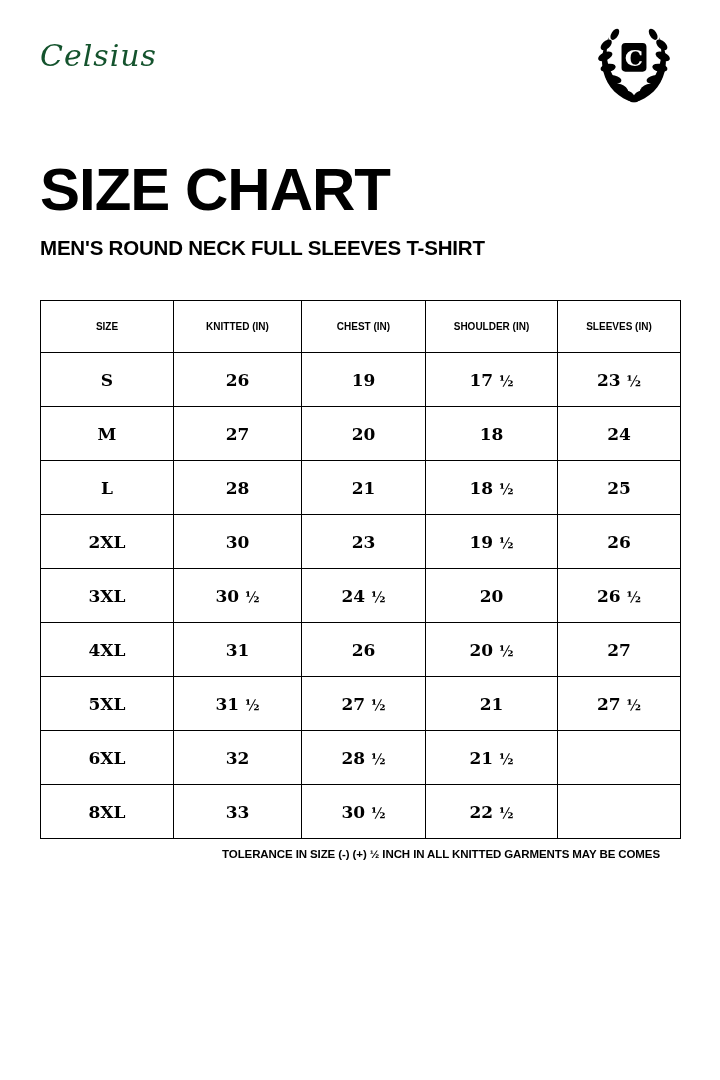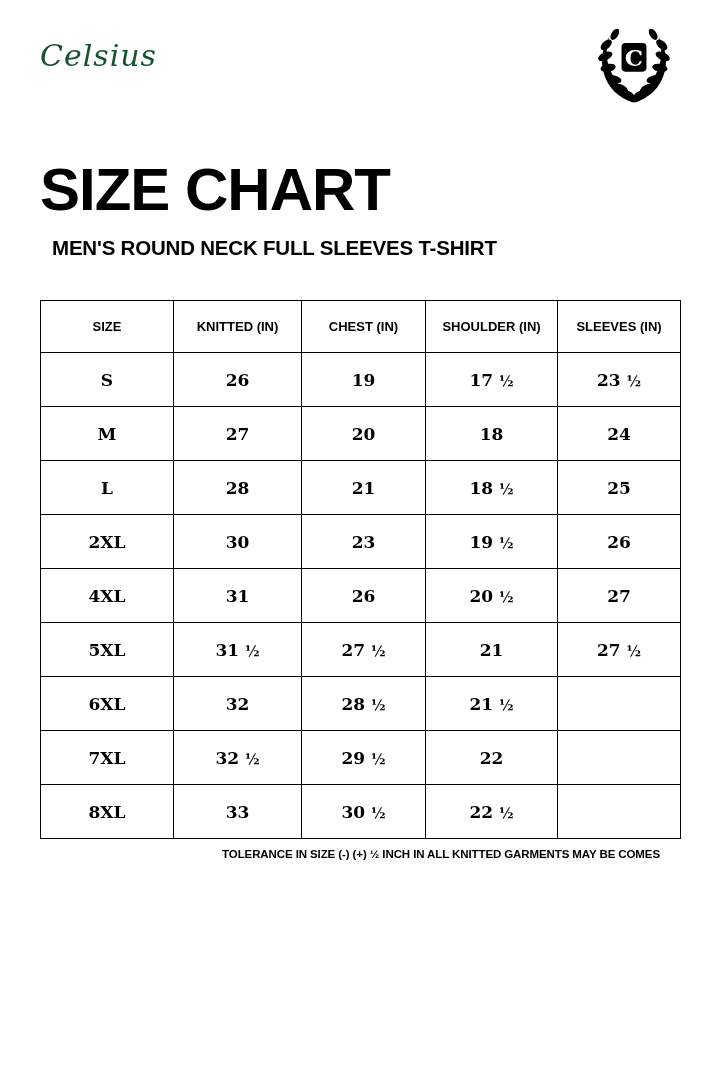--- a/index.html
+++ b/index.html
@@ -49,21 +49,21 @@
     font-size: 60px;
     line-height: 1.0;
     letter-spacing: -1px;
     margin: 0;
   }
   .chart-subtitle {
     font-family: "Liberation Sans", sans-serif;
     font-weight: bold;
     font-size: 20.5px;
     letter-spacing: -0.2px;
-    margin: 16px 0 0 12px;
+    margin: 16px 0 0 0;
   }
 
   
   .table-wrap {
     padding: 40px 40px 0 40px;
   }
   table.size-table {
     border-collapse: collapse;
     width: 640px;
     table-layout: fixed;
@@ -71,21 +71,21 @@
   table.size-table th,
   table.size-table td {
     border: 1px solid #000;
     text-align: center;
     vertical-align: middle;
   }
   table.size-table thead th {
     height: 49px;
     font-family: "Liberation Sans", sans-serif;
     font-weight: bold;
-    font-size: 13px;
+    font-size: 10px;
     letter-spacing: 0px;
   }
   table.size-table tbody td {
     height: 51px;
     font-family: "DejaVu Serif", serif;
     font-weight: bold;
     font-size: 17px;
   }
   table.size-table tbody td.sizecell {
     font-size: 17px;
@@ -189,20 +189,27 @@
           <td>25</td>
         </tr>
         <tr>
           <td class="sizecell">2XL</td>
           <td>30</td>
           <td>23</td>
           <td>19 <span class="frac">½</span></td>
           <td>26</td>
         </tr>
         <tr>
+          <td class="sizecell">3XL</td>
+          <td>30 <span class="frac">½</span></td>
+          <td>24 <span class="frac">½</span></td>
+          <td>20</td>
+          <td>26 <span class="frac">½</span></td>
+        </tr>
+        <tr>
           <td class="sizecell">4XL</td>
           <td>31</td>
           <td>26</td>
           <td>20 <span class="frac">½</span></td>
           <td>27</td>
         </tr>
         <tr>
           <td class="sizecell">5XL</td>
           <td>31 <span class="frac">½</span></td>
           <td>27 <span class="frac">½</span></td>
@@ -210,27 +217,20 @@
           <td>27 <span class="frac">½</span></td>
         </tr>
         <tr>
           <td class="sizecell">6XL</td>
           <td>32</td>
           <td>28 <span class="frac">½</span></td>
           <td>21 <span class="frac">½</span></td>
           <td></td>
         </tr>
         <tr>
-          <td class="sizecell">7XL</td>
-          <td>32 <span class="frac">½</span></td>
-          <td>29 <span class="frac">½</span></td>
-          <td>22</td>
-          <td></td>
-        </tr>
-        <tr>
           <td class="sizecell">8XL</td>
           <td>33</td>
           <td>30 <span class="frac">½</span></td>
           <td>22 <span class="frac">½</span></td>
           <td></td>
         </tr>
       </tbody>
   </table>
 </div>
 

